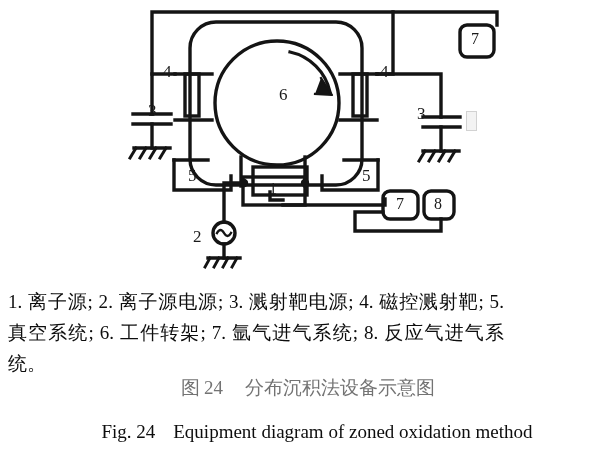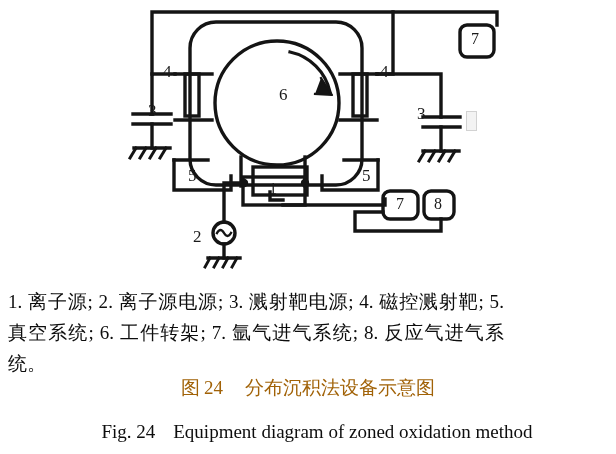--- a/index.html
+++ b/index.html
@@ -62,21 +62,21 @@
   }
 
   #title-cn {
     position: absolute;
     left: 0;
     top: 375px;
     width: 616px;
     text-align: center;
     font-family: "Liberation Serif", "DejaVu Serif", serif;
     font-size: 19px;
-    color: #a16207;
+    color: #737373;
   }
   #title-cn .num {
     margin-left: 4px;
     margin-right: 22px;
   }
 
   #title-en {
     position: absolute;
     left: 0;
     top: 421px;

